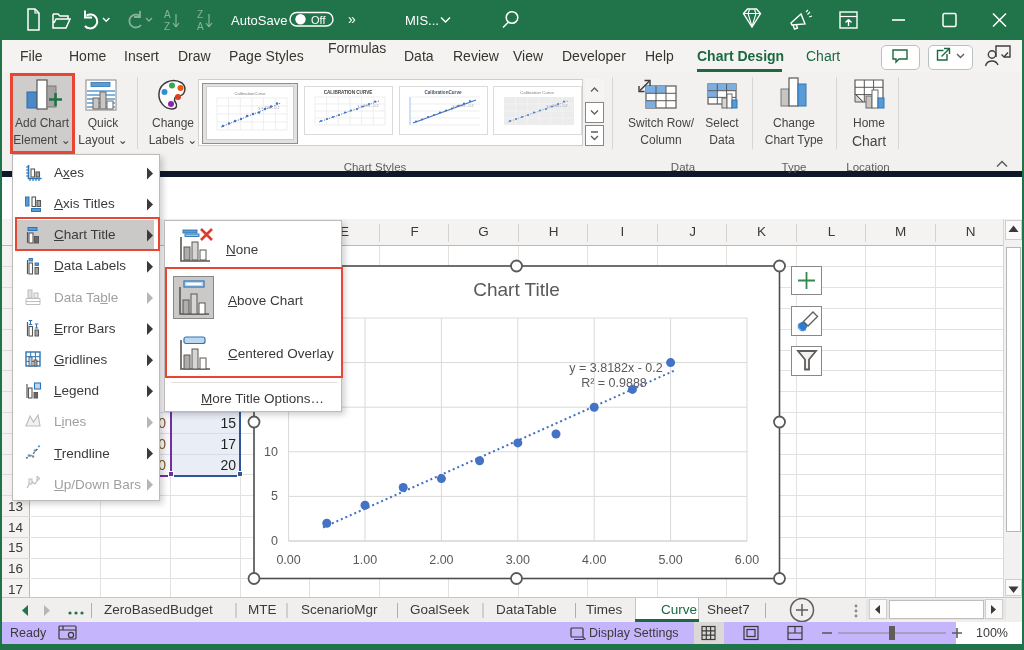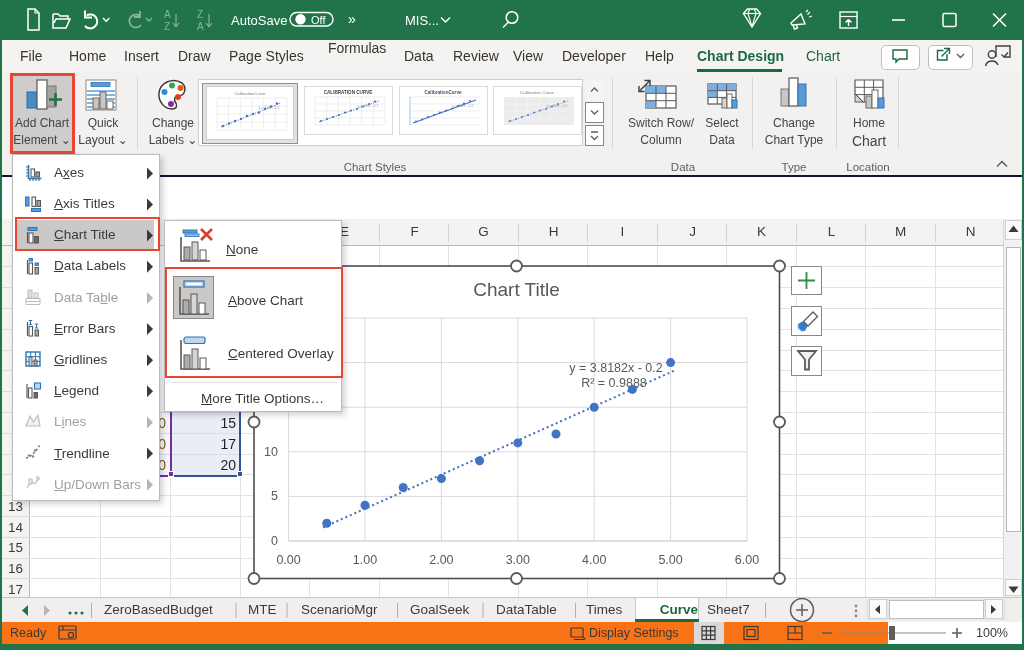--- a/index.html
+++ b/index.html
@@ -102,21 +102,21 @@
     <path d="M957 14 l3.5 3.5 l3.5 -3.5" stroke="#5f5d5b" stroke-width="1.4"></path>
     <g stroke="#413f3d" stroke-width="1.4">
       <path d="M996 17 v-11 h14 v11 h-6"></path>
       <circle cx="992" cy="14.5" r="3.7"></circle>
       <path d="M985.5 26 a6.6 6.6 0 0 1 12.5 -1"></path>
       <path d="M1001.5 14.5 l2.5 2.5 l4 -4.5"></path>
     </g>
   </svg>
 </div>
 
-<div class="abs" id="ribbon" style="left:0;top:72px;width:1024px;height:105px;background:#f3f1f0;border-bottom:2px solid #0f172a;color:#444;">
+<div class="abs" id="ribbon" style="left:0;top:72px;width:1024px;height:105px;background:#f3f1f0;border-bottom:6px solid #0f172a;color:#444;">
 
   <div class="abs" style="left:11px;top:4px;width:62px;height:76px;background:#cfcdcc;"></div>
   <div class="txt" style="left:12px;top:44px;width:60px;text-align:center;font-size:12px;">Add Chart</div>
   <div class="txt" style="left:12px;top:61px;width:60px;text-align:center;font-size:12px;">Element ⌄</div>
 
   <div class="txt" style="left:77px;top:44px;width:52px;text-align:center;font-size:12px;">Quick</div>
   <div class="txt" style="left:77px;top:61px;width:52px;text-align:center;font-size:12px;">Layout ⌄</div>
 
   <div class="txt" style="left:143px;top:44px;width:60px;text-align:center;font-size:12px;">Change</div>
   <div class="txt" style="left:143px;top:61px;width:60px;text-align:center;font-size:12px;">Labels ⌄</div>
@@ -474,39 +474,39 @@
           <circle cx="856" cy="18" r="1.4"></circle>
         </g>
   </svg>
   <div class="txt" style="left:104px;top:3.5px;">ZeroBasedBudget</div>
   <div class="txt" style="left:248px;top:3.5px;">MTE</div>
   <div class="txt" style="left:301px;top:3.5px;">ScenarioMgr</div>
   <div class="txt" style="left:410px;top:3.5px;">GoalSeek</div>
   <div class="txt" style="left:496px;top:3.5px;">DataTable</div>
   <div class="txt" style="left:586px;top:3.5px;">Times</div>
   <div class="abs" style="left:635px;top:0;width:64px;height:22px;background:#fff;border-left:1px solid #c8c6c4;border-right:1px solid #c8c6c4;"></div>
-  <div class="txt" style="left:635px;top:3.5px;width:88px;text-align:center;font-weight:bold;color:#1a6940;">Curve</div>
+  <div class="txt" style="left:635px;top:3.5px;width:88px;text-align:center;font-weight:normal;color:#1a6940;">Curve</div>
   <div class="abs" style="left:635px;top:21px;width:64px;height:3px;background:#1a6940;"></div>
   <div class="txt" style="left:707px;top:3.5px;">Sheet7</div>
   <svg class="abs" style="left:786px;top:0;" width="44" height="25" fill="none" stroke="#5f5d5b" stroke-width="1.5">
     <circle cx="16" cy="12" r="11.5"></circle>
     <path d="M10 12 h12 M16 6 v12"></path>
   </svg>
 
   <div class="abs" style="left:866px;top:1px;width:140px;height:21px;background:#e8e6e4;"></div>
   <div class="abs" style="left:869px;top:1px;width:18px;height:20px;background:#fafafa;border:1px solid #d0cecd;"></div>
   <div class="abs" style="left:889px;top:1.5px;width:95px;height:19px;background:#fff;border:1px solid #c0bebc;"></div>
   <div class="abs" style="left:985px;top:1px;width:18px;height:20px;background:#fafafa;border:1px solid #d0cecd;"></div>
   <svg class="abs" style="left:866px;top:0;" width="145" height="25" fill="#3b3a39">
     <path d="M9 11.5 l5 -4.5 v9 z"></path>
     <path d="M130 11.5 l-5 -4.5 v9 z"></path>
   </svg>
 </div>
 
-<div class="abs" id="statusbar" style="left:0;top:622px;width:888px;height:22px;background:#f97316;font-size:12.5px;color:#3b3a39;">
+<div class="abs" id="statusbar" style="left:0;top:622px;width:956px;height:22px;background:#c4b5fd;font-size:12.5px;color:#3b3a39;">
   <div class="txt" style="left:10px;top:4px;">Ready</div>
   <svg class="abs" style="left:58px;top:3px;" width="22" height="17" fill="none" stroke="#3b3a39" stroke-width="1.2">
     <rect x="1" y="1" width="17" height="13" rx="1"></rect>
     <path d="M1 5 h17 M5 1 v4"></path>
     <circle cx="13" cy="10" r="2.6"></circle>
   </svg>
   <svg class="abs" style="left:570px;top:4px;" width="16" height="15" fill="none" stroke="#3b3a39" stroke-width="1.2">
     <rect x="1" y="2" width="12" height="9" rx="1"></rect>
     <path d="M4 13.5 h10 M13 11 l2.5 2.5"></path>
   </svg>

